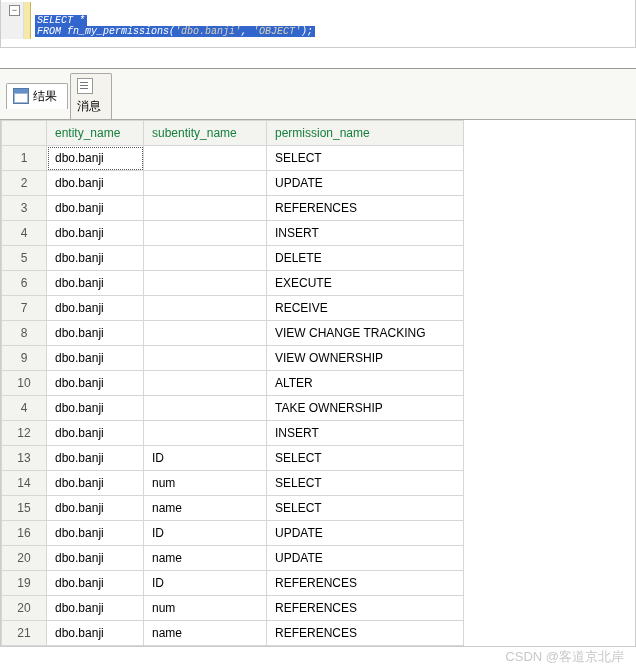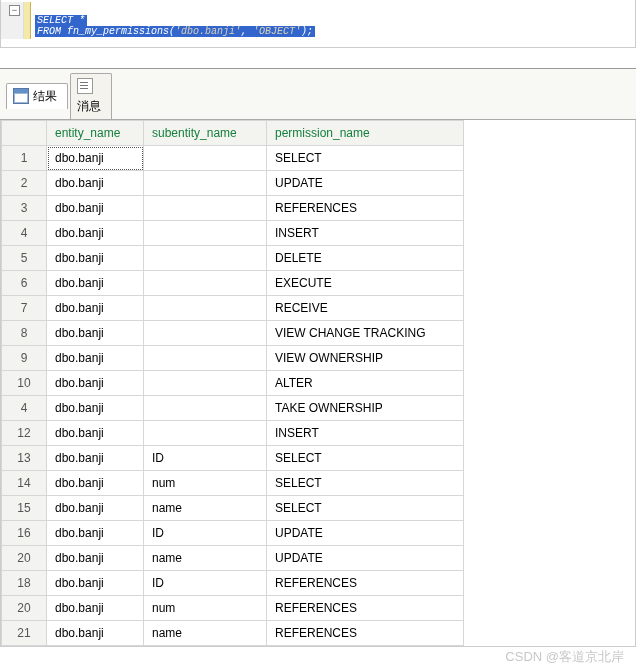--- a/index.html
+++ b/index.html
@@ -288,21 +288,21 @@
           <td class="col-sub">ID</td>
           <td class="col-perm">UPDATE</td>
         </tr>
         <tr>
           <td class="rownum">20</td>
           <td class="col-entity">dbo.banji</td>
           <td class="col-sub">name</td>
           <td class="col-perm">UPDATE</td>
         </tr>
         <tr>
-          <td class="rownum">18</td>
+          <td class="rownum">19</td>
           <td class="col-entity">dbo.banji</td>
           <td class="col-sub">ID</td>
           <td class="col-perm">REFERENCES</td>
         </tr>
         <tr>
           <td class="rownum">20</td>
           <td class="col-entity">dbo.banji</td>
           <td class="col-sub">num</td>
           <td class="col-perm">REFERENCES</td>
         </tr>

